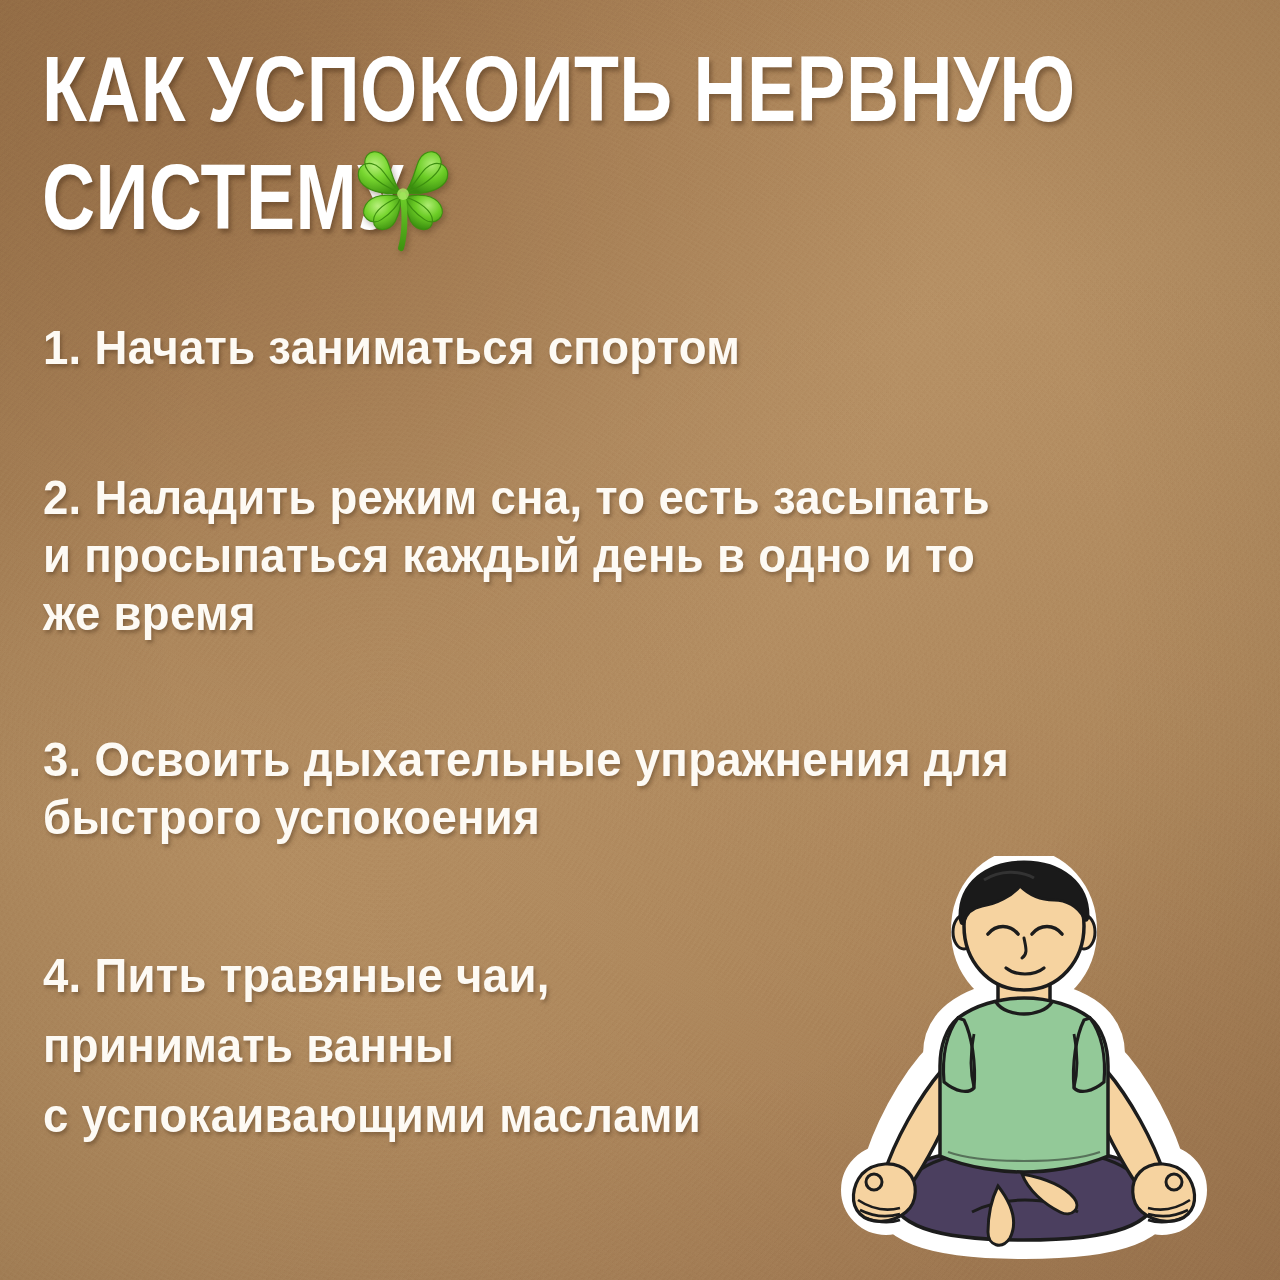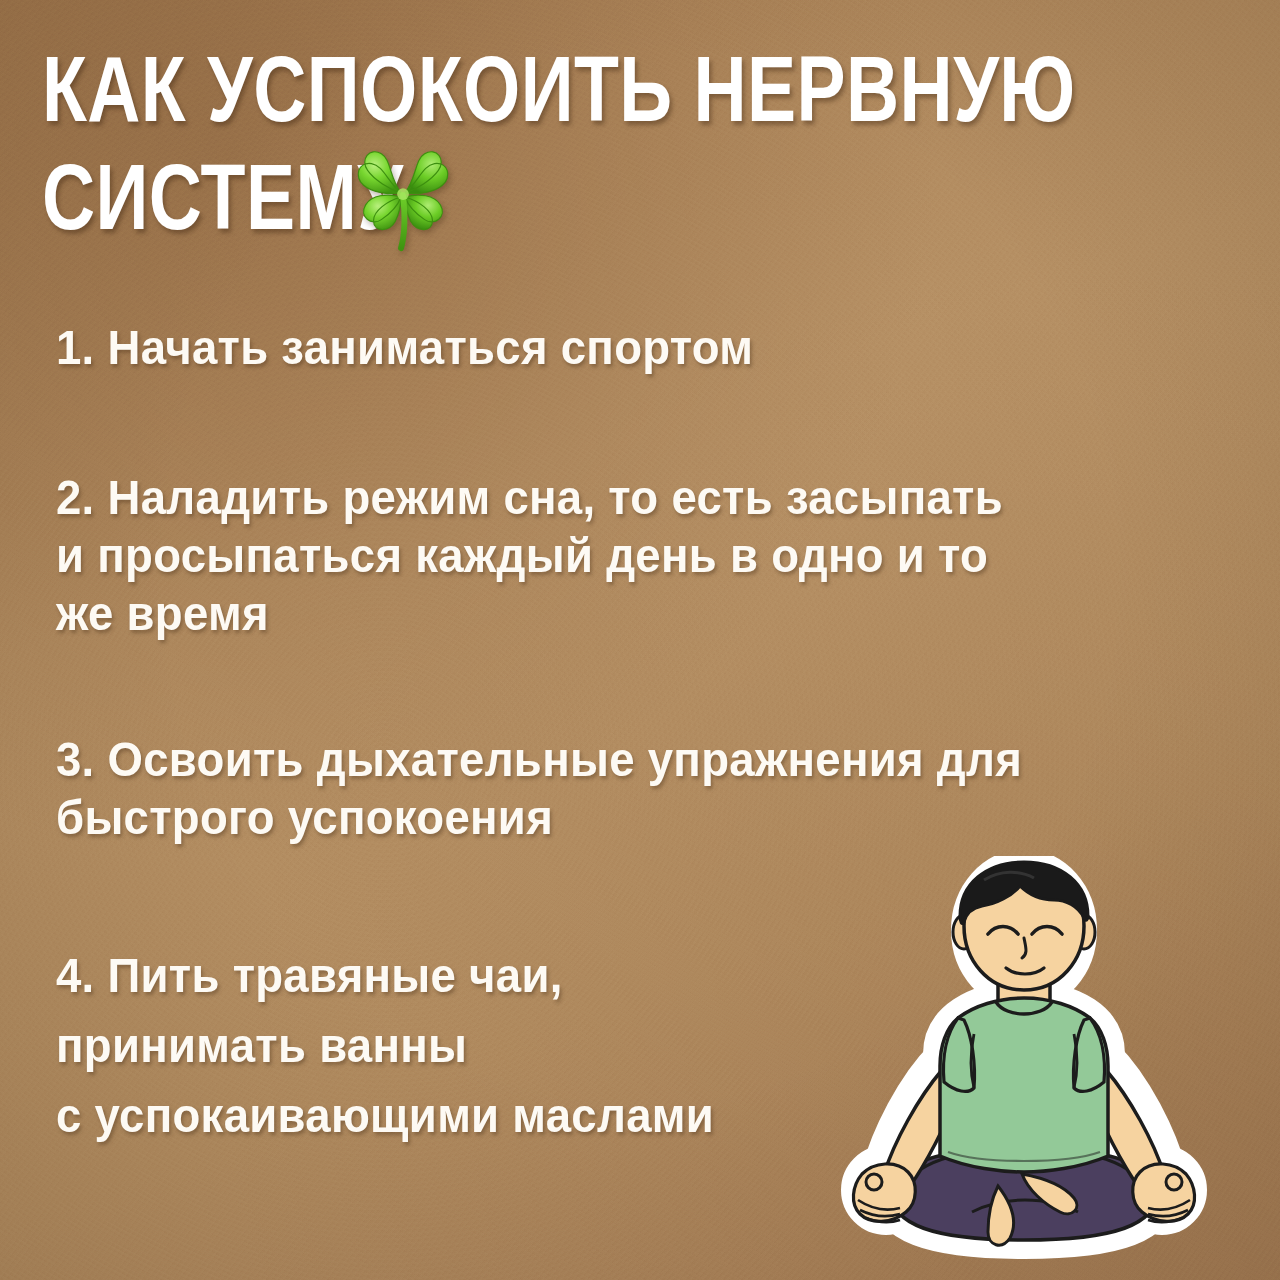--- a/index.html
+++ b/index.html
@@ -76,21 +76,21 @@
     width: 118px;
     height: 118px;
     margin-left: -150px;
     flex: 0 0 auto;
     filter: drop-shadow(2px 3px 3px rgba(60,36,14,0.35));
   }
 
   
   #list {
     position: absolute;
-    left: 56px;
+    left: 43px;
     top: 318px;
     width: 1190px;
   }
   .tip {
     color: #fdfaf4;
     font-family: "Liberation Sans Narrow", "Liberation Sans", sans-serif;
     font-weight: 700;
     font-size: 49px;
     line-height: 58px;
     letter-spacing: 0.3px;

